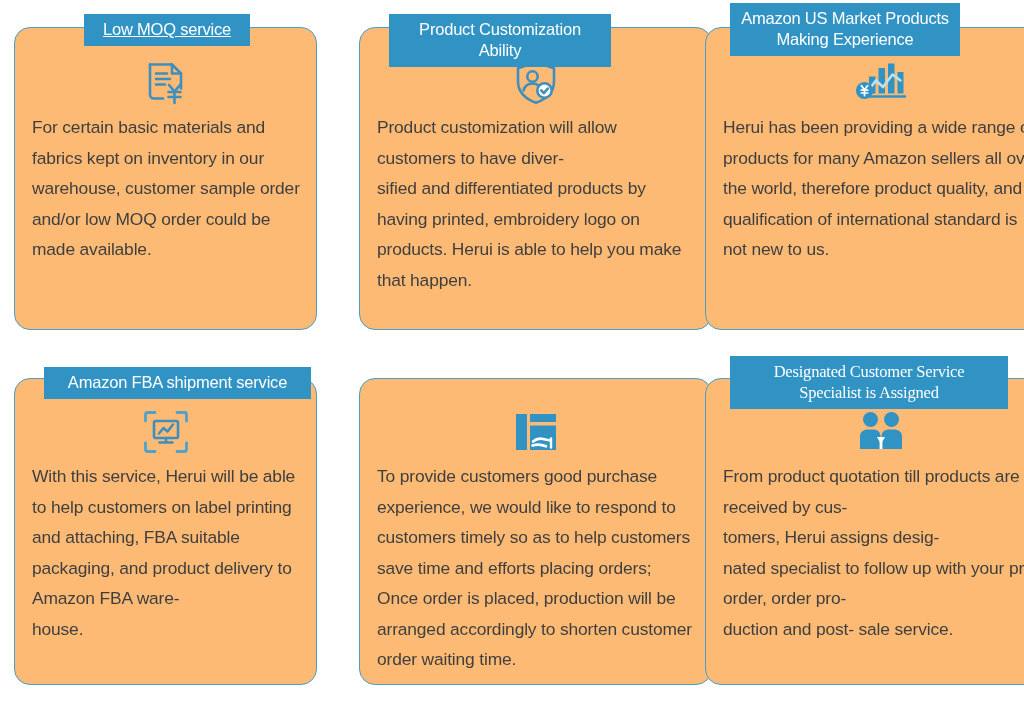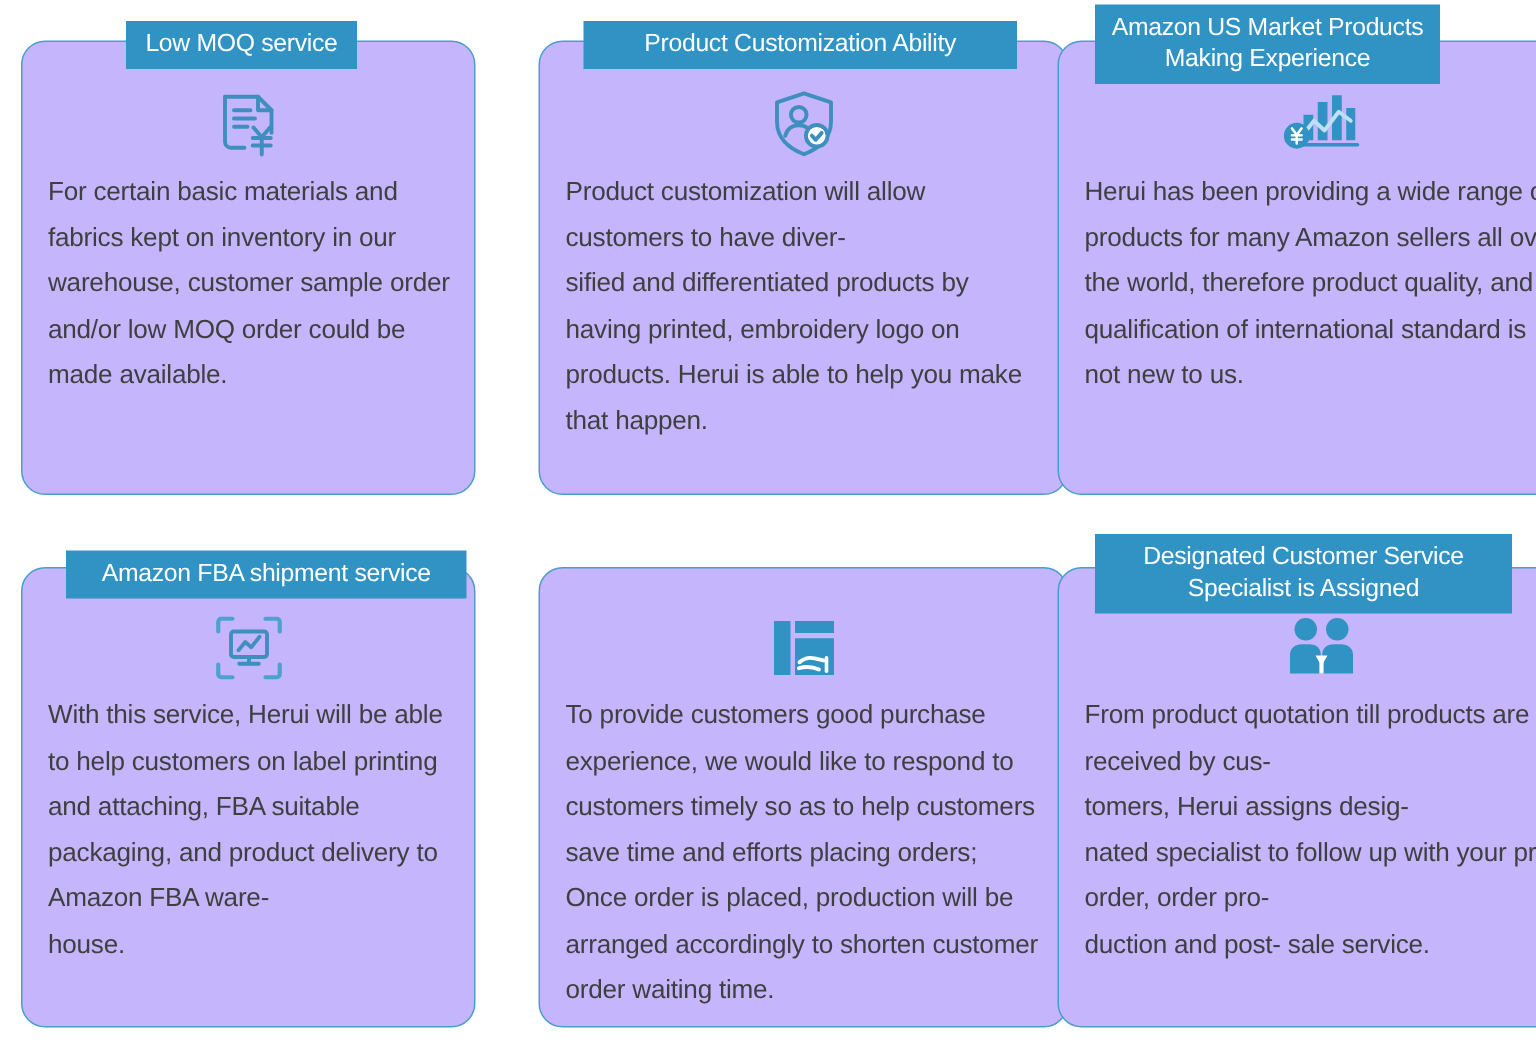--- a/index.html
+++ b/index.html
@@ -18,21 +18,21 @@
     position: absolute;
     left: 0; top: 0;
     width: 1024px;
     height: 702px;
   }
   .card {
     position: absolute;
     box-sizing: border-box;
     border: 1.6px solid #4a9ec9;
     border-radius: 16px;
-    background: #c4b5fd;
+    background: #fdba74;
   }
   
   .col1 { left: 14px;  width: 303px; }
   .col2 { left: 359px; width: 353px; }
   .col3 { left: 705px; width: 352px; }
   .row1 { top: 27px;  height: 303px; }
   .row2 { top: 378px; height: 307px; }
 
   .banner {
     position: absolute;
@@ -41,27 +41,27 @@
     color: #ffffff;
     text-align: center;
     font-size: 16.5px;
     line-height: 21px;
     letter-spacing: -0.2px;
     padding: 5px 10px 6px 10px;
     z-index: 5;
     white-space: pre-line;
   }
   
-  .bn-1 { left: 84px;  top: 14px;  width: 154px; }
-  .bn-2 { left: 389px; top: 14px;  width: 289px; }
+  .bn-1 { left: 84px;  top: 14px;  width: 166px; text-decoration: underline; }
+  .bn-2 { left: 389px; top: 14px;  width: 222px; }
   .bn-3 { left: 730px; top: 3px;   width: 230px; }
   
   .bn-4 { left: 44px;  top: 367px; width: 267px; }
   .bn-5 { left: 389px; top: 356px; width: 243px; }
-  .bn-6 { left: 730px; top: 356px; width: 278px; }
+  .bn-6 { left: 730px; top: 356px; width: 278px; font-family: Liberation Serif, serif; }
 
   .icon-wrap {
     position: absolute;
     left: 0;
     width: 100%;
     display: flex;
     justify-content: center;
     align-items: center;
     height: 48px;
   }

